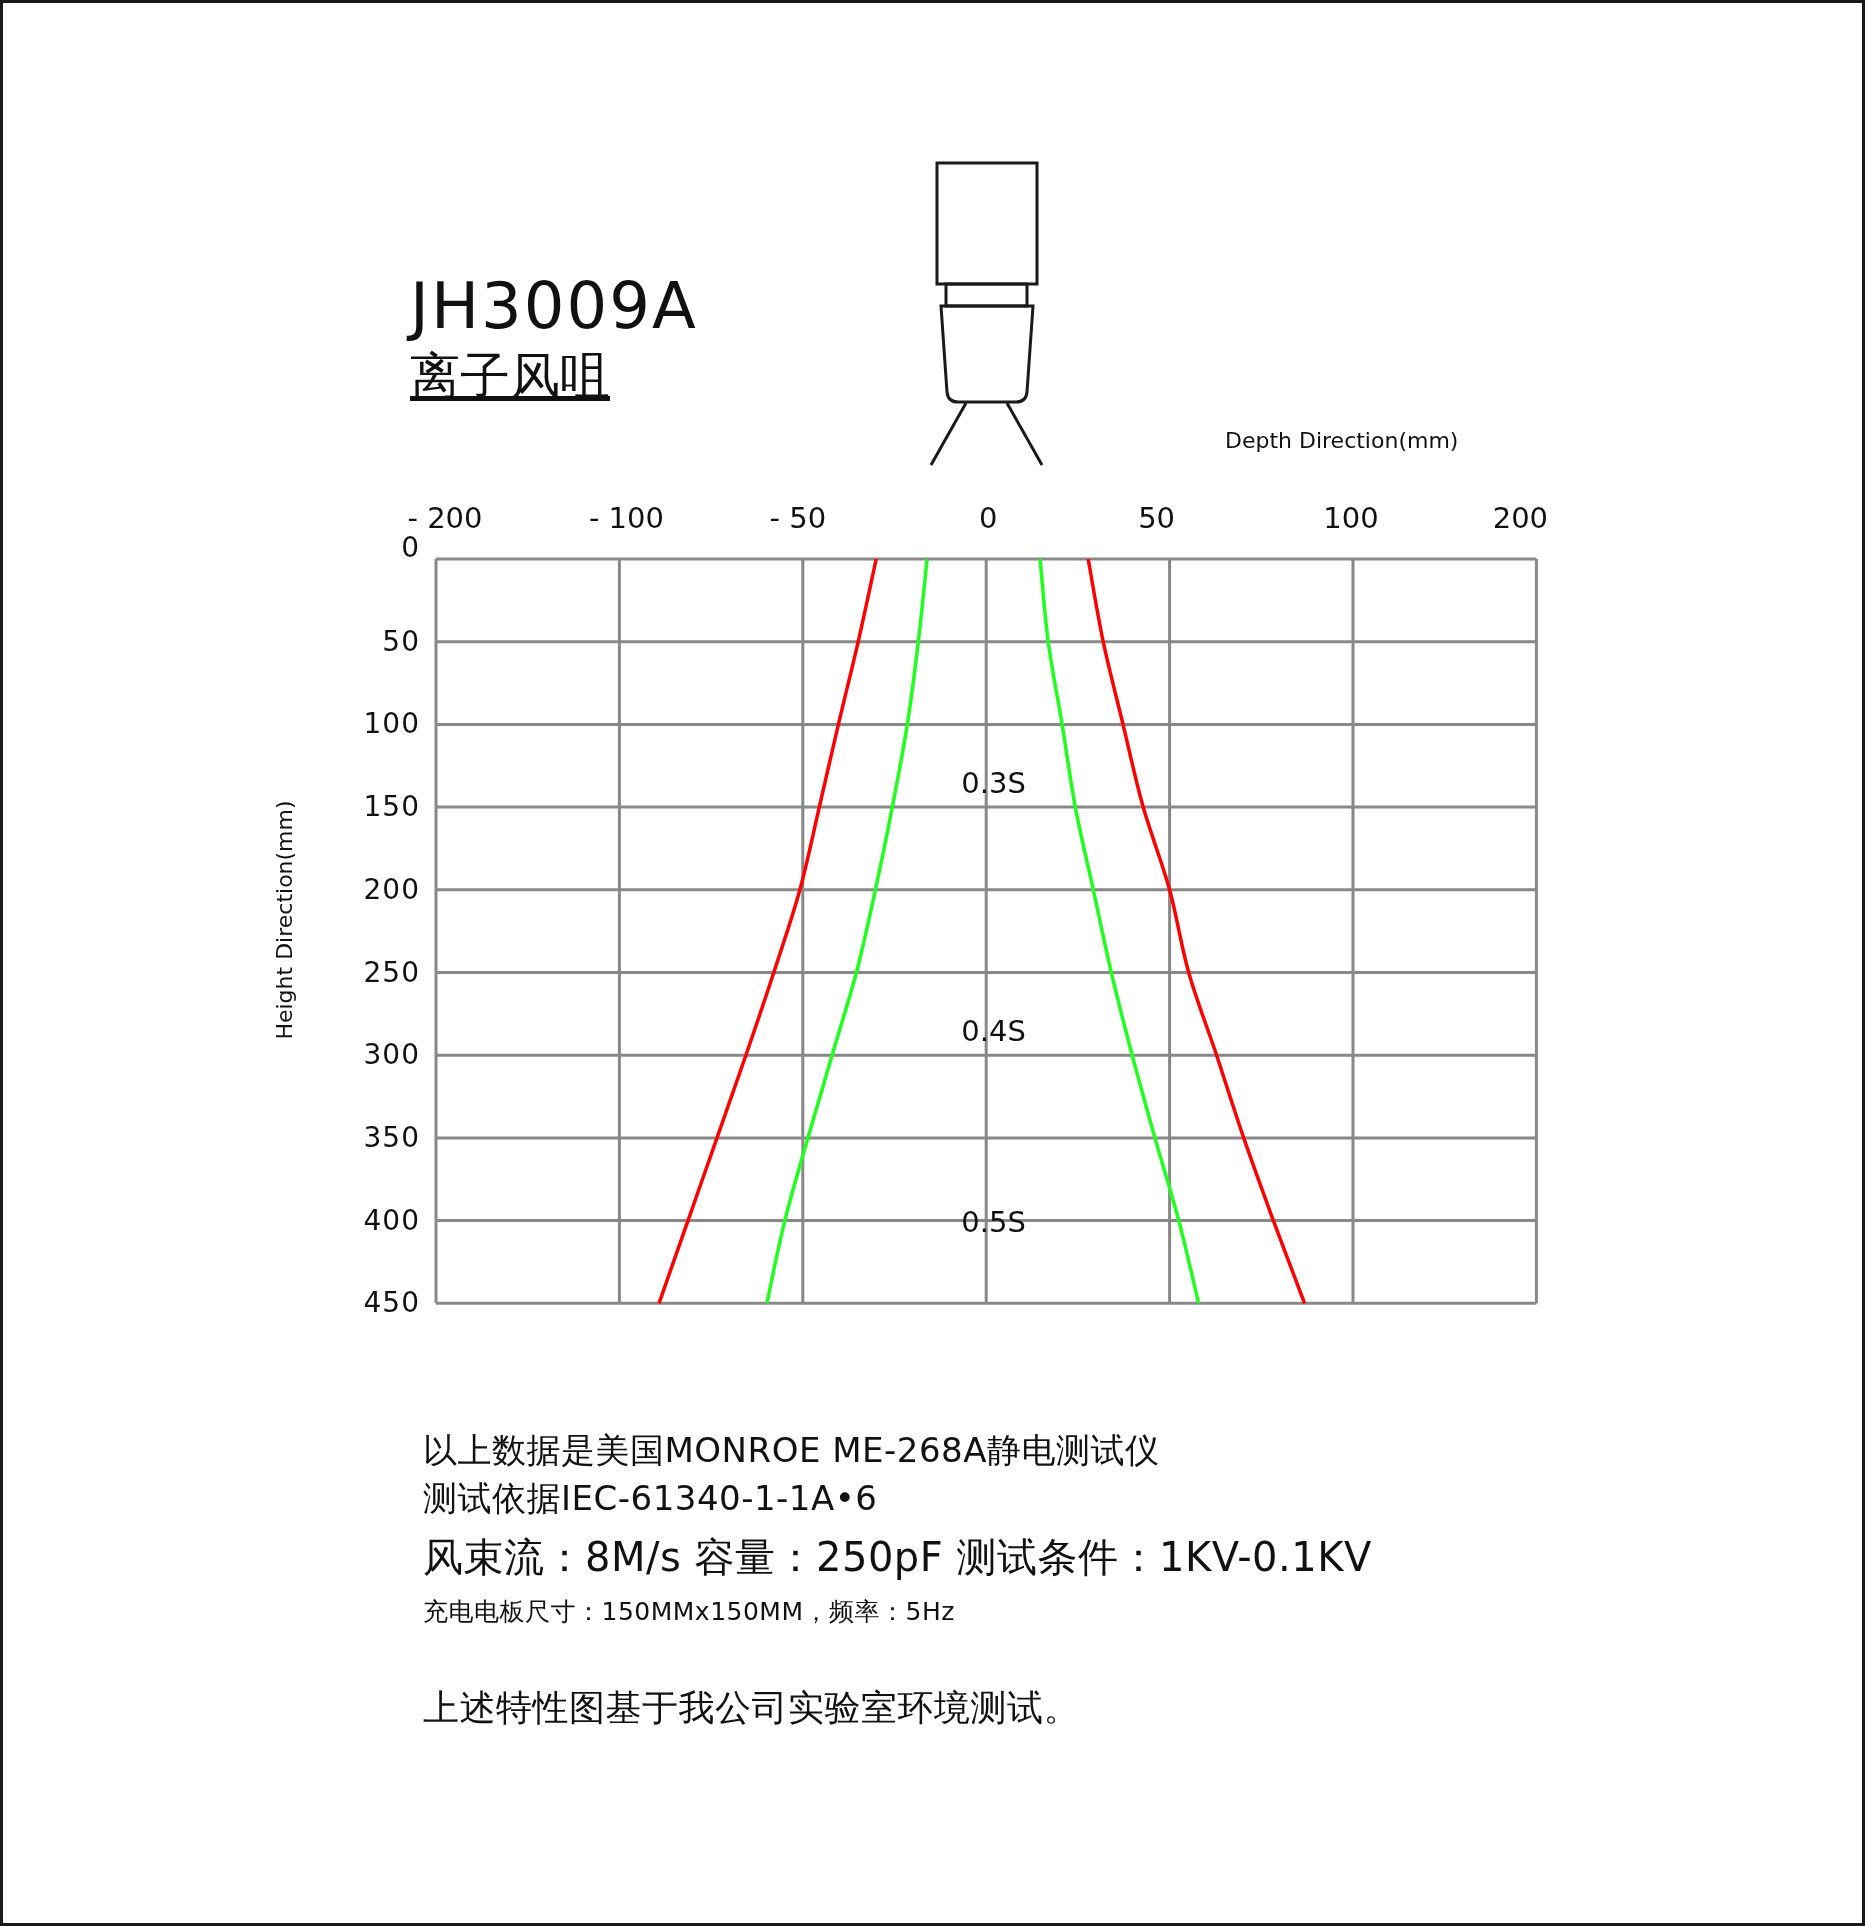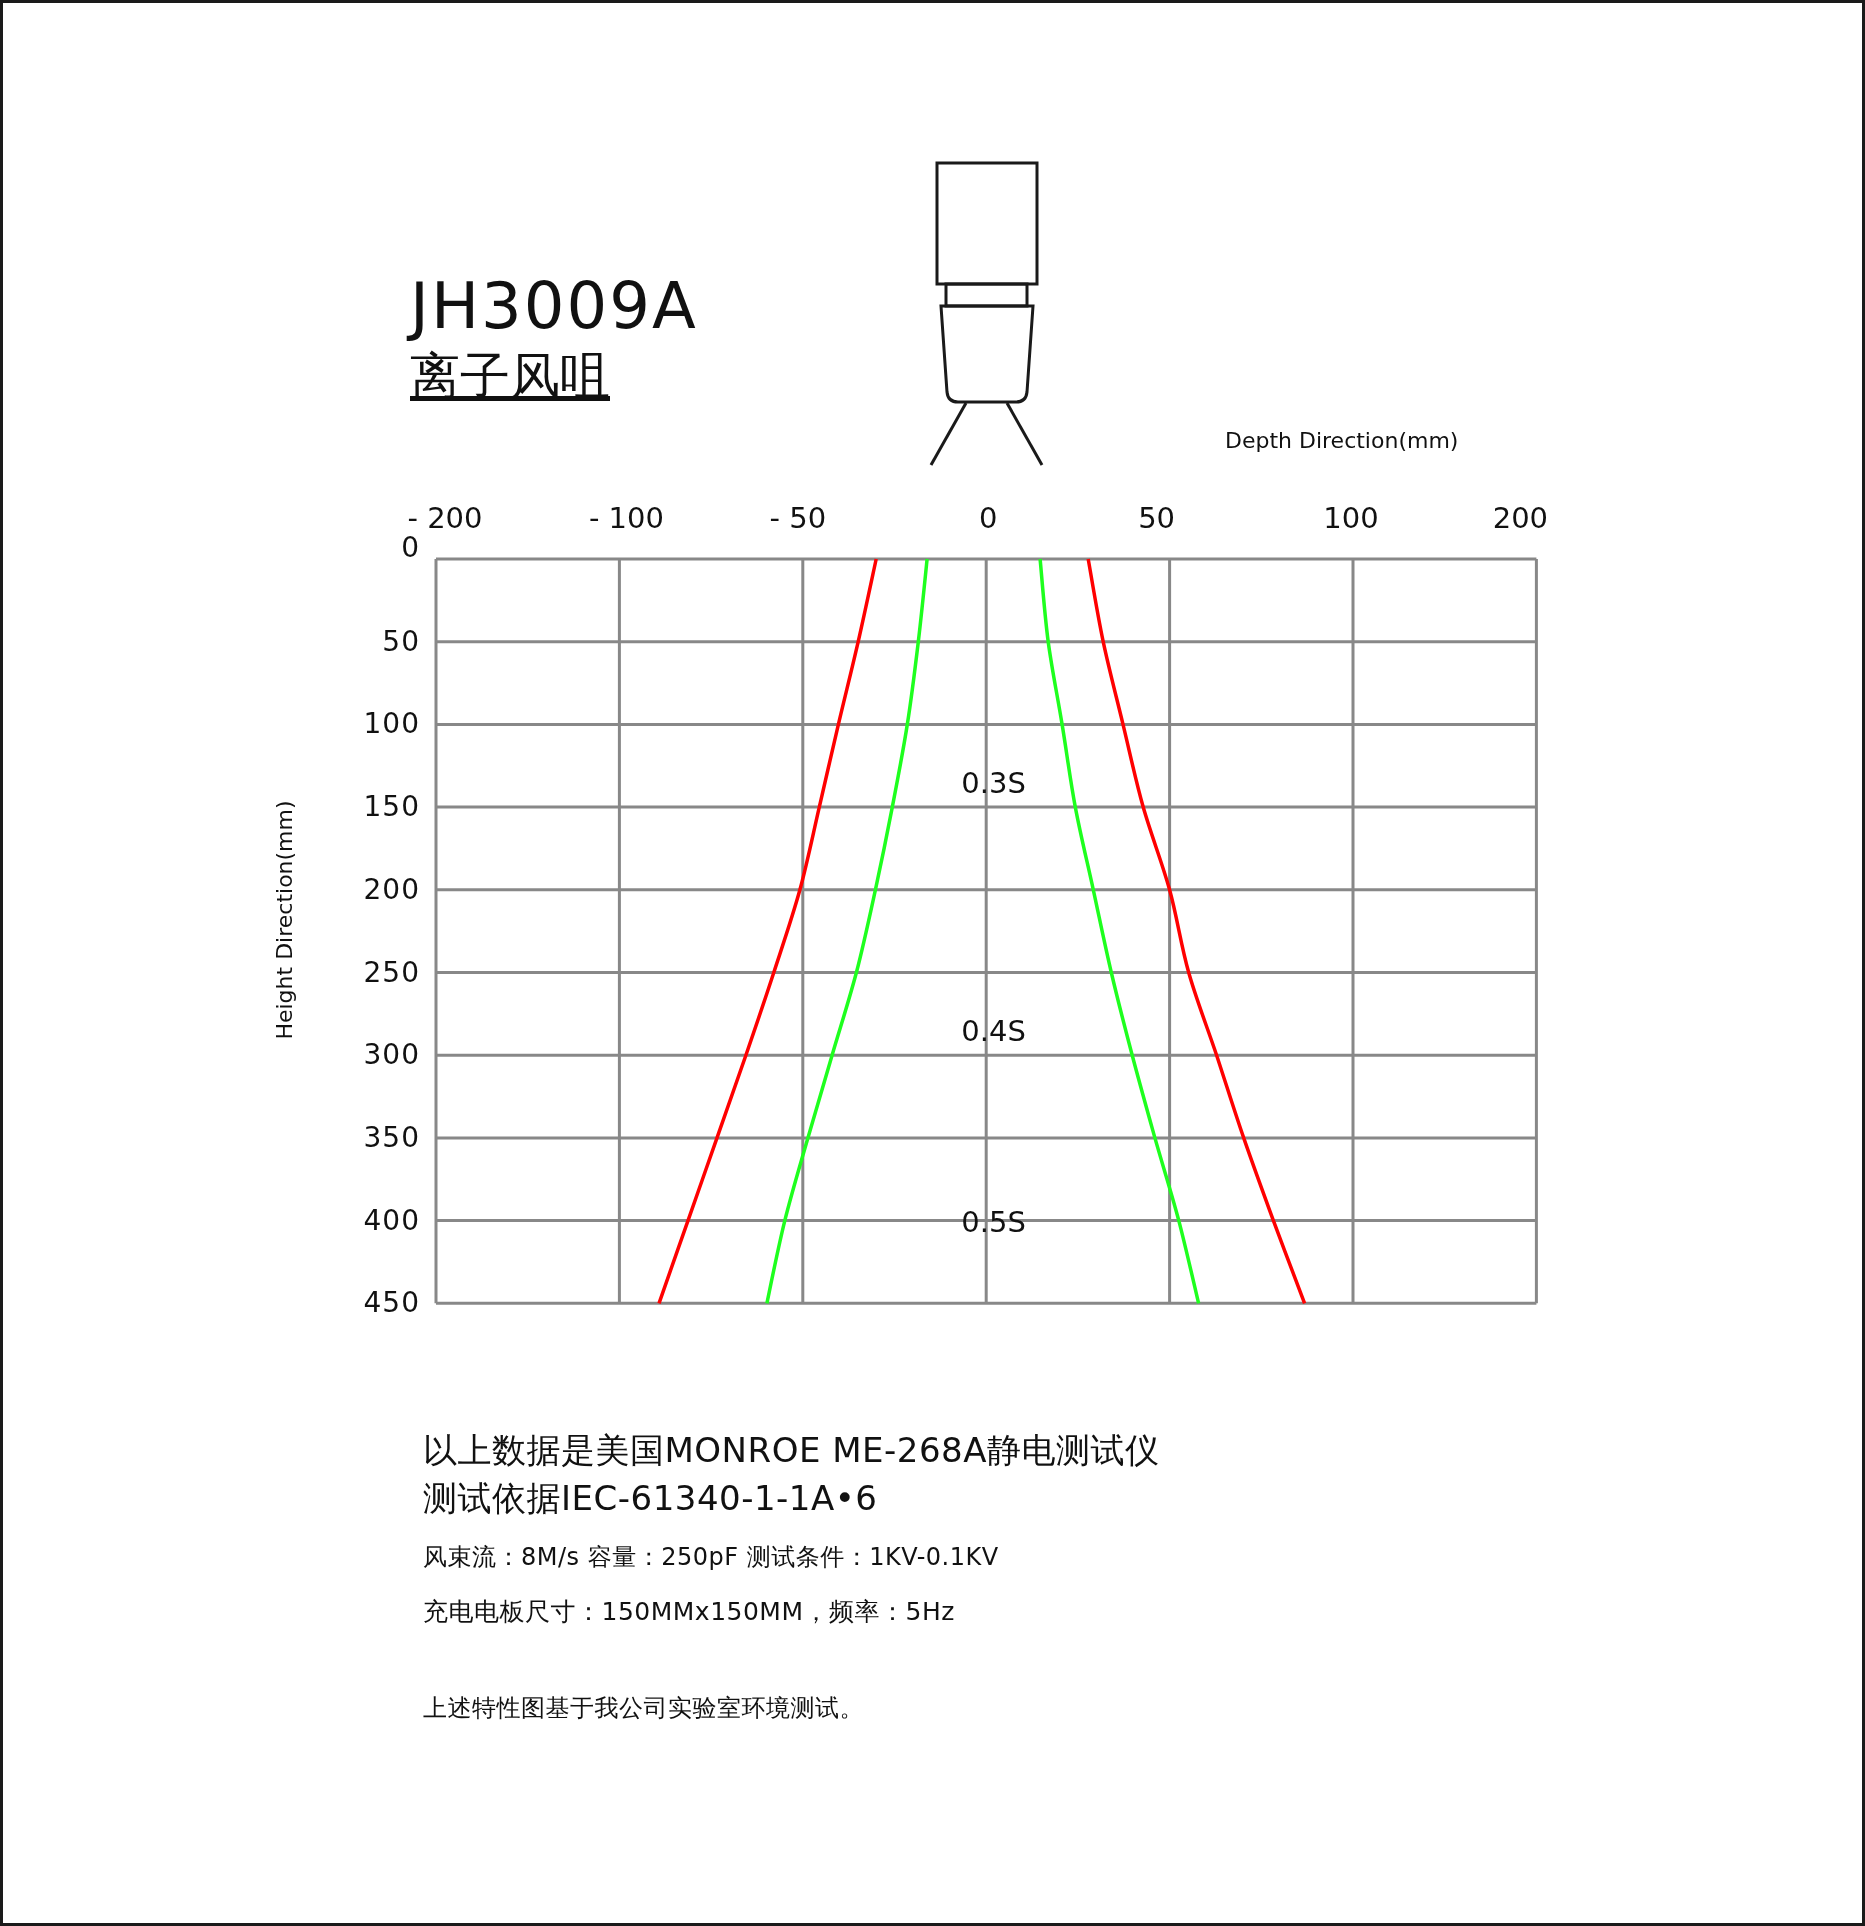--- a/index.html
+++ b/index.html
@@ -10,23 +10,23 @@
   .abs { position: absolute; white-space: nowrap; }
   .title-model { left: 410px; top: 276px; font-size: 64px; letter-spacing: 2px; line-height: 60px; }
   .title-name { left: 410px; top: 346px; font-size: 50px; line-height: 60px; text-decoration: underline; }
   .x-axis-title { left: 1225px; top: 421px; font-size: 22px; line-height: 40px; }
   .y-axis-title { left: 285px; top: 920px; font-size: 22px; line-height: 26px;
                   transform: translate(-50%, -50%) rotate(-90deg); }
   svg#chart { position: absolute; left: 0; top: 0; }
   .notes { left: 423px; font-size: 34px; line-height: 40px; letter-spacing: 0.5px; }
   .note1 { top: 1430px; }
   .note2 { top: 1478px; }
-  .note3 { top: 1537px; font-size: 24px; }
+  .note3 { top: 1537px; font-size: 40px; }
   .note4 { top: 1592px; font-size: 25px; }
-  .note5 { top: 1688px; font-size: 24px; }
+  .note5 { top: 1688px; font-size: 36px; }
 </style>
 </head>
 <body>
 
 <div class="frame"></div>
 
 <div class="abs title-model">JH3009A</div>
 <div class="abs title-name">离子风咀</div>
 
 <svg id="chart" width="1865" height="1926">

